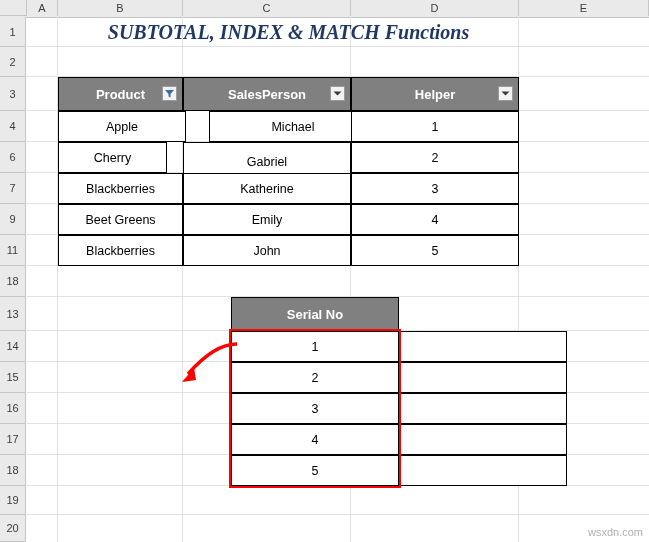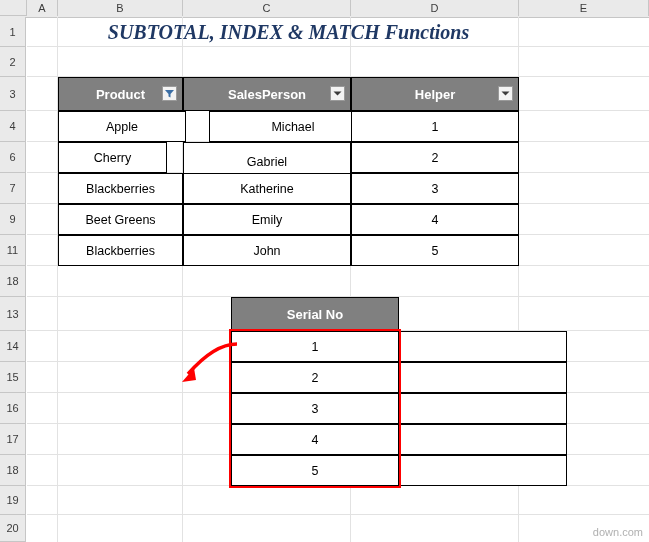--- a/index.html
+++ b/index.html
@@ -167,15 +167,15 @@
   <div class="cell tbl" style="left:399px;top:455px;width:168px;height:31px;"></div>
 
   <div class="redbox" style="left:229px;top:329px;width:172px;height:159px;"></div>
 
 
   <svg style="position:absolute;left:180px;top:340px;" width="60" height="45" viewBox="0 0 60 45">
     <path d="M57 4 C40 4 22 18 8 34" stroke="#ff0000" stroke-width="3.5" fill="none"></path>
     <path d="M2 42 L14 28 L16 40 z" fill="#ff0000"></path>
   </svg>
 
-  <div class="wm">down.com</div>
+  <div class="wm">wsxdn.com</div>
 
 </div>
 
 </body></html>

